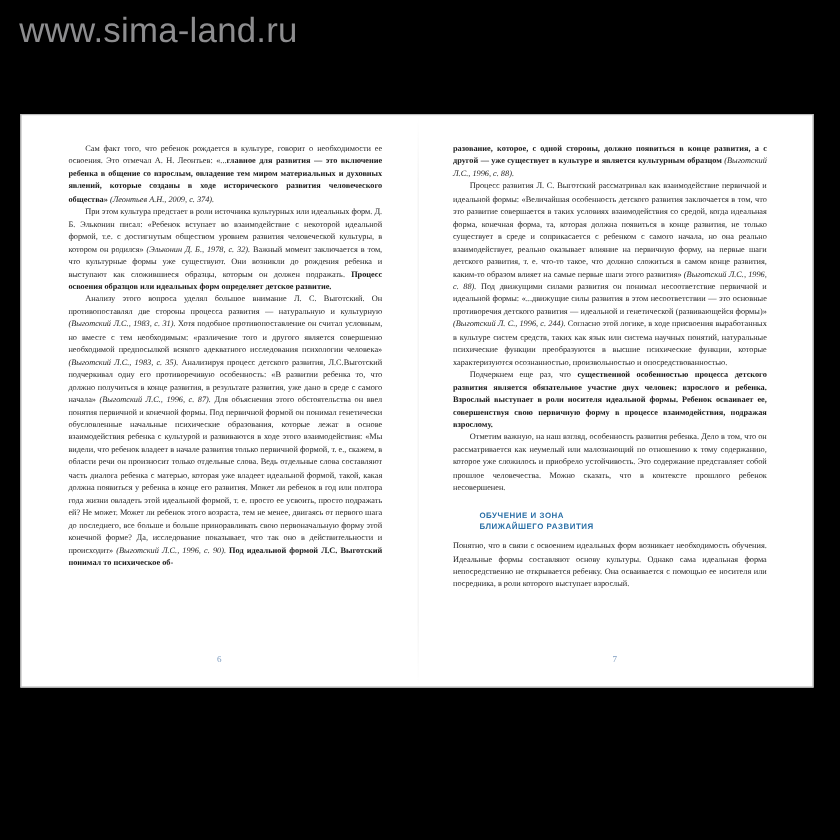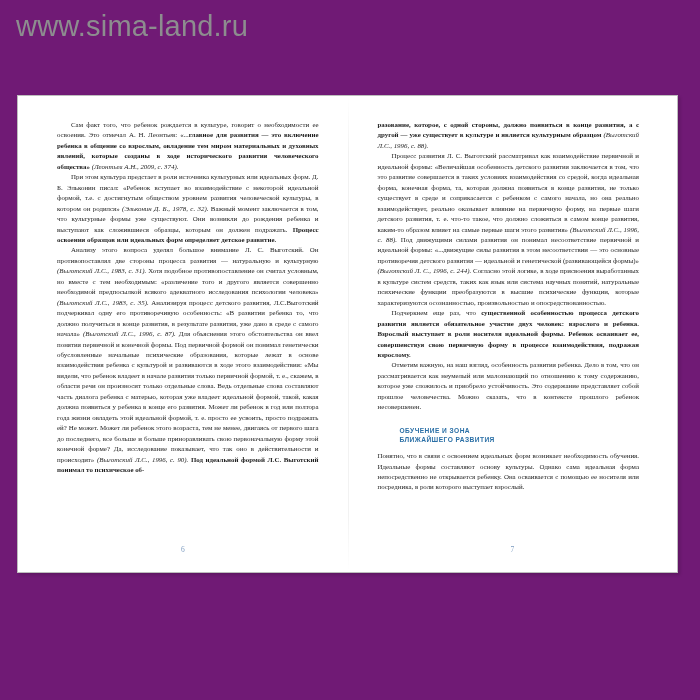--- a/index.html
+++ b/index.html
@@ -4,21 +4,21 @@
 <style>
   html, body {
     margin: 0;
     padding: 0;
     background: #ffffff;
   }
   #screen {
     position: relative;
     width: 700px;
     height: 700px;
-    background: #701a75;
+    background: #000000;
     overflow: hidden;
     font-family: "Liberation Serif", serif;
   }
 
   
   #watermark {
     position: absolute;
     left: 16px;
     top: 12px;
     font-family: "Liberation Sans", sans-serif;

